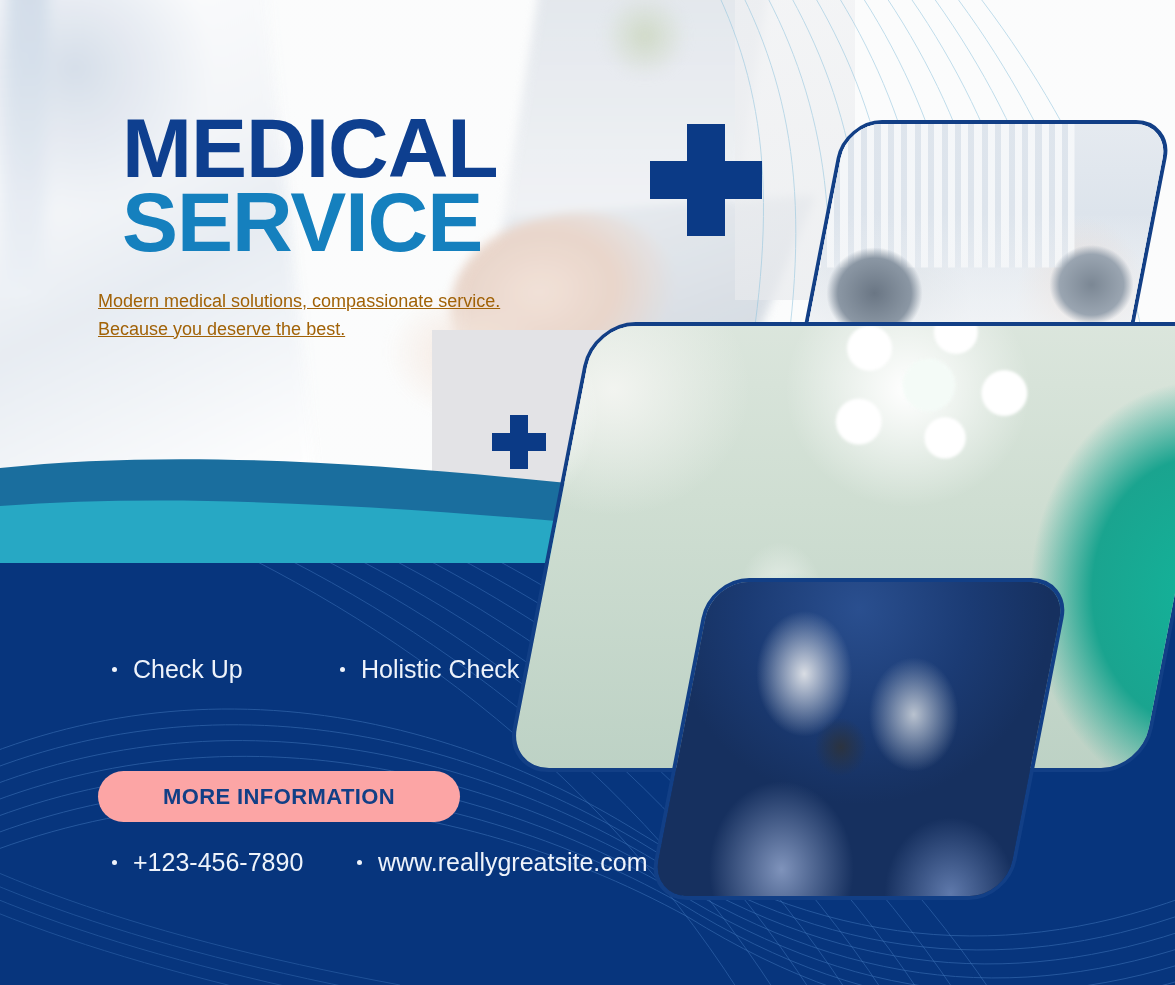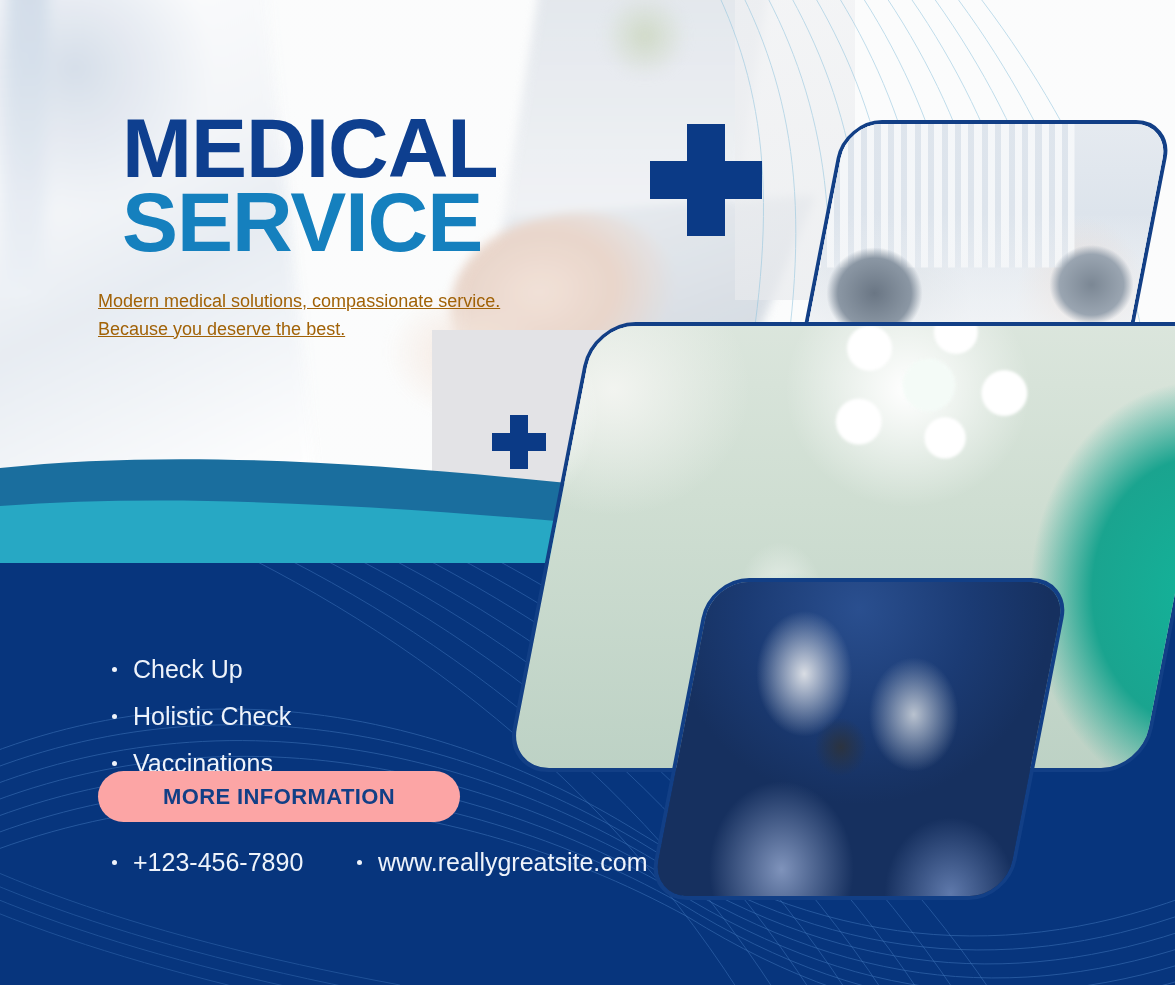--- a/index.html
+++ b/index.html
@@ -198,21 +198,21 @@
     position:absolute; left:98px; top:288px; width:420px;
     font-size:18px; line-height:1.55; color:#a16207; font-weight:400;text-decoration:underline;
   }
 
   .svc-title{
     position:absolute; left:98px; top:598px;
     font-size:28px; font-weight:bold; letter-spacing:4.2px; color:#ffffff;
   }
 
   .svc-list{ position:absolute; left:112px; top:646px; width:520px; }
-  .svc-row{ display:flex;flex-direction:column; }
+  .svc-row{ display:flex; }
   .svc-item{ display:flex; align-items:center; font-size:25px; color:#eef3fb; padding:9px 0; }
   .svc-item .dot{ width:5px; height:5px; border-radius:50%; background:#eef3fb; margin-right:16px; flex:none; }
   .svc-c1{ width:228px; }
 
   .btn{
     position:absolute; left:98px; top:771px;
     width:362px; height:51px; border-radius:26px;
     background:#fca5a5; color:#123f86;
     font-size:22px; font-weight:bold; letter-spacing:.4px;
     display:flex; align-items:center; justify-content:center;
@@ -328,24 +328,20 @@
       <div class="svc-item svc-c1">
         <span class="dot"></span>
         <span>Check Up</span>
       </div>
       <div class="svc-item">
         <span class="dot"></span>
         <span>Holistic Check</span>
       </div>
     </div>
     <div class="svc-row">
-      <div class="svc-item svc-c1">
-        <span class="dot"></span>
-        <span>Vaccinations</span>
-      </div>
     </div>
   </div>
 
   <button class="btn">MORE INFORMATION</button>
 
   <div class="contacts">
     <div class="contact c-phone">
       <span class="dot"></span>
       <span>+123-456-7890</span>
     </div>

